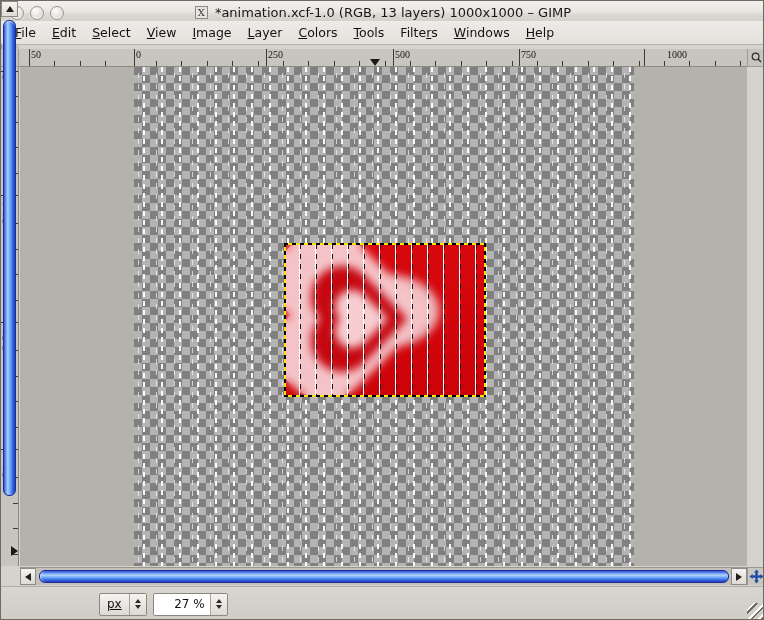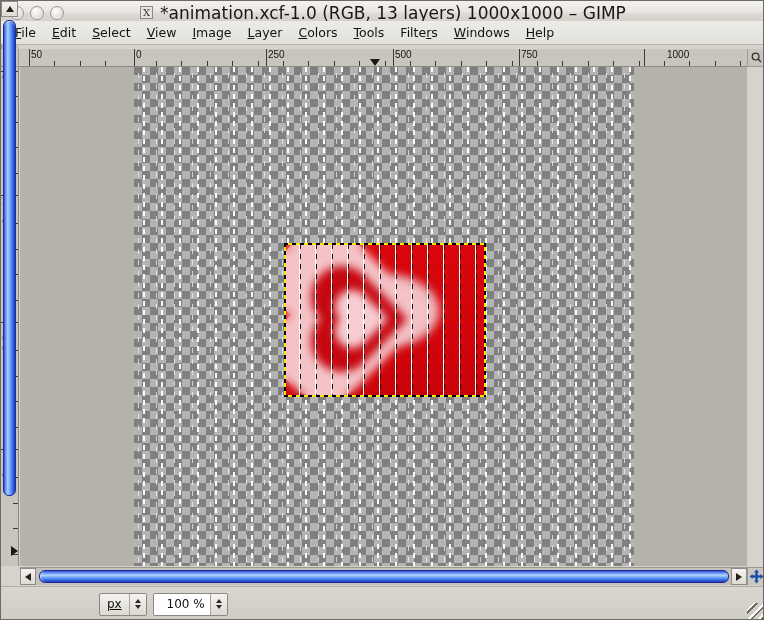--- a/index.html
+++ b/index.html
@@ -40,21 +40,21 @@
   }
   #app-icon {
     width: 13px; height: 13px;
     border: 1px solid #8e8a83;
     background: #e6e4e0;
     color: #3a3833;
     font-size: 10px; line-height: 11px; text-align: center;
     font-family: "DejaVu Serif", serif;
   }
   #title-text {
-    font-size: 17px; color: #181715;
+    font-size: 13px; color: #181715;
     white-space: nowrap;
   }
 
   
   #menubar {
     position: absolute; left: 0; top: 20px;
     width: 764px; height: 24px;
     background: linear-gradient(to bottom, #ecebe7 0%, #e3e1dc 100%);
     border-bottom: 1px solid #b6b2aa;
     display: flex; align-items: center; padding-left: 6px;
@@ -102,21 +102,21 @@
     background: #c8c5bf;
     border-bottom: 1px solid #a09c95;
     border-left: 1px solid #a09c95;
     display: flex; align-items: center; justify-content: center;
   }
   .tick { position: absolute; background: #3c3a35; }
   .htick-major { width: 1px; height: 17px; top: 0; }
   .htick-minor { width: 1px; height: 5px; bottom: 0; }
   .hlabel {
     position: absolute; top: 0px; font-size: 10px; color: #18170f;
-    font-family: Liberation Sans, sans-serif; line-height: 12px;
+    font-family: Liberation Serif, serif; line-height: 12px;
     padding-left: 2px; white-space: nowrap;
   }
   .vtick-major { height: 1px; width: 17px; left: 0; }
   .vtick-minor { height: 1px; width: 5px; right: 0; }
   .vlabel {
     position: absolute; left: 1px; font-size: 10px; color: #18170f;
     line-height: 10px; width: 9px; word-break: break-all;
   }
   .pos-marker {
     position: absolute; width: 0; height: 0;
@@ -551,21 +551,21 @@
 
   <div id="statusbar">
     <div id="unit-combo">
       <div id="unit-label">px</div>
       <div class="spinner">
         <div class="sp-up"></div>
         <div class="sp-dn"></div>
       </div>
     </div>
     <div id="zoom-entry">
-      <div id="zoom-value">100 %</div>
+      <div id="zoom-value">27 %</div>
       <div class="spinner">
         <div class="sp-up"></div>
         <div class="sp-dn"></div>
       </div>
     </div>
     <div id="resize-grip"></div>
   </div>
 
 </div>
 

